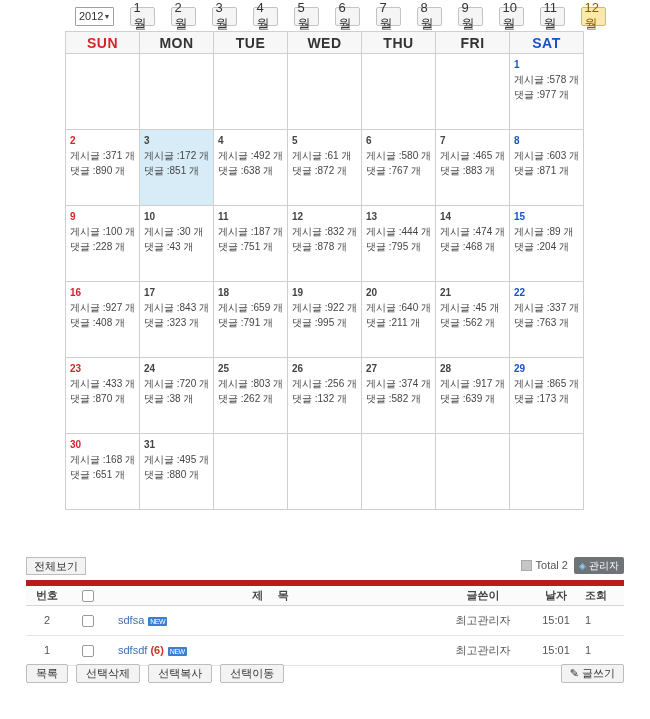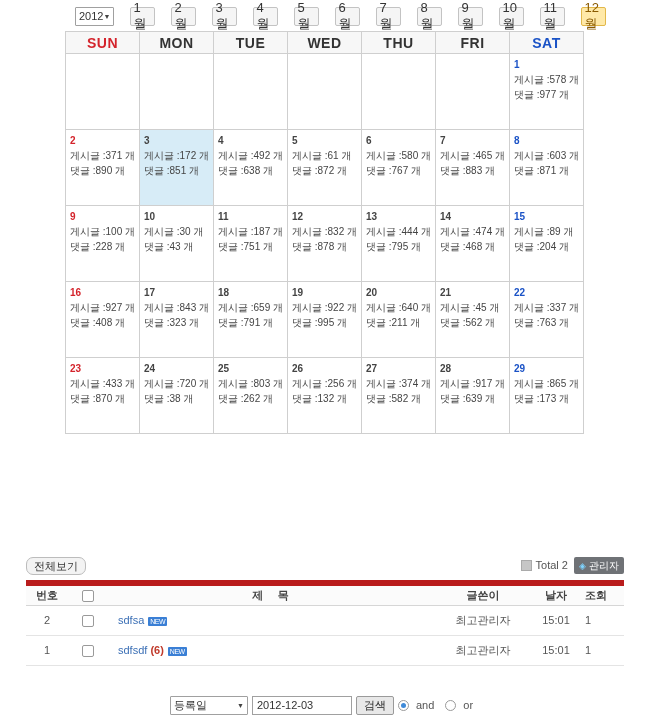--- a/index.html
+++ b/index.html
@@ -56,21 +56,21 @@
   .daynum.sat { color: #1a52c6; }
   .stat { white-space: nowrap; color: #444; }
 
   
   .subbar {
     position: absolute; left: 26px; top: 557px; width: 598px; height: 20px;
   }
   .allbtn {
     position: absolute; left: 0; top: 0; height: 18px; padding: 0 7px;
     border: 1px solid #bcbcbc; background: #f3f3f3; font-size: 11px; color: #333;
-    display: flex; align-items: center; border-radius: 7px;
+    display: flex; align-items: center; border-radius: 0;
   }
   .totalwrap {
     position: absolute; right: 56px; top: 2px; display: flex; align-items: center; gap: 4px;
     font-size: 11px; color: #555;
   }
   .gridicon { width: 11px; height: 11px; background: #c6c6c6; border: 1px solid #aaa; }
   .adminbtn {
     position: absolute; right: 0; top: 0; height: 17px; padding: 0 5px;
     background: #6f7276; color: #fff; font-size: 10px; border-radius: 2px;
     display: flex; align-items: center; gap: 3px;
@@ -342,20 +342,37 @@
             <div class="daynum">28</div>
             <div class="stat">게시글 :917 개</div>
             <div class="stat">댓글   :639 개</div>
           </td>
           <td>
             <div class="daynum sat">29</div>
             <div class="stat">게시글 :865 개</div>
             <div class="stat">댓글   :173 개</div>
           </td>
         </tr>
+        <tr>
+          <td>
+            <div class="daynum sun">30</div>
+            <div class="stat">게시글 :168 개</div>
+            <div class="stat">댓글   :651 개</div>
+          </td>
+          <td>
+            <div class="daynum">31</div>
+            <div class="stat">게시글 :495 개</div>
+            <div class="stat">댓글   :880 개</div>
+          </td>
+          <td></td>
+          <td></td>
+          <td></td>
+          <td></td>
+          <td></td>
+        </tr>
       </tbody>
   </table>
 
   <div class="subbar">
     <div class="allbtn">전체보기</div>
     <div class="totalwrap">
       <span class="gridicon"></span>
       <span>Total 2</span>
     </div>
     <div class="adminbtn">
@@ -388,29 +405,25 @@
           <td class="c-no">1</td>
           <td class="c-chk"><span class="chk"></span></td>
           <td class="c-title"><span class="ttl">sdfsdf</span><span class="cnt"> (6)</span><span class="newbadge">NEW</span></td>
           <td class="c-writer">최고관리자</td>
           <td class="c-date">15:01</td>
           <td class="c-hit">1</td>
         </tr>
       </tbody>
   </table>
 
-
-  <div class="searchrow">
-    <div class="selbox">
-      <span>등록일</span>
-      <span class="arrow">▼</span>
-    </div>
-    <div class="datefield">
-      <span>2012-12-03</span>
-    </div>
-    <div class="searchbtn">검색</div>
-    <span class="radio on"></span>
-    <span class="radlabel">and</span>
-    <span class="radio"></span>
-    <span class="radlabel">or</span>
+  <div class="btnrow">
+    <span class="gbtn">목록</span>
+    <span class="gbtn">선택삭제</span>
+    <span class="gbtn">선택복사</span>
+    <span class="gbtn">선택이동</span>
+    <span class="writebtn">
+      <span>✎</span>
+      <span>글쓰기</span>
+    </span>
   </div>
 
+
 </div>
 
 </body></html>

